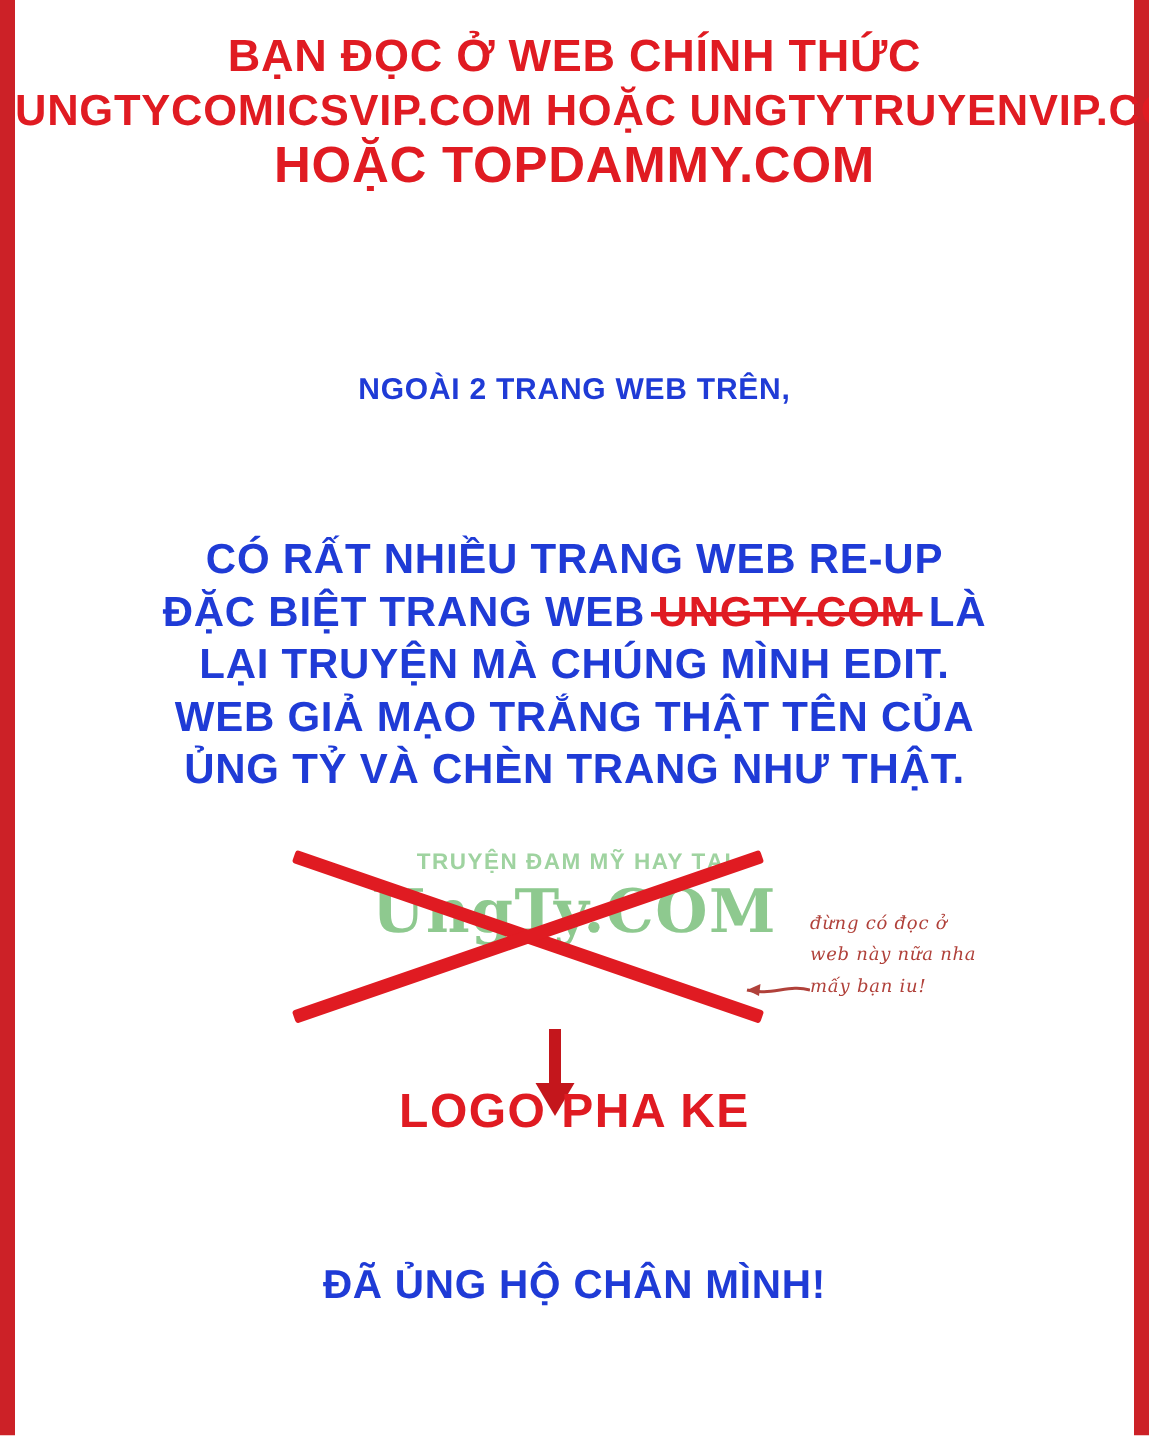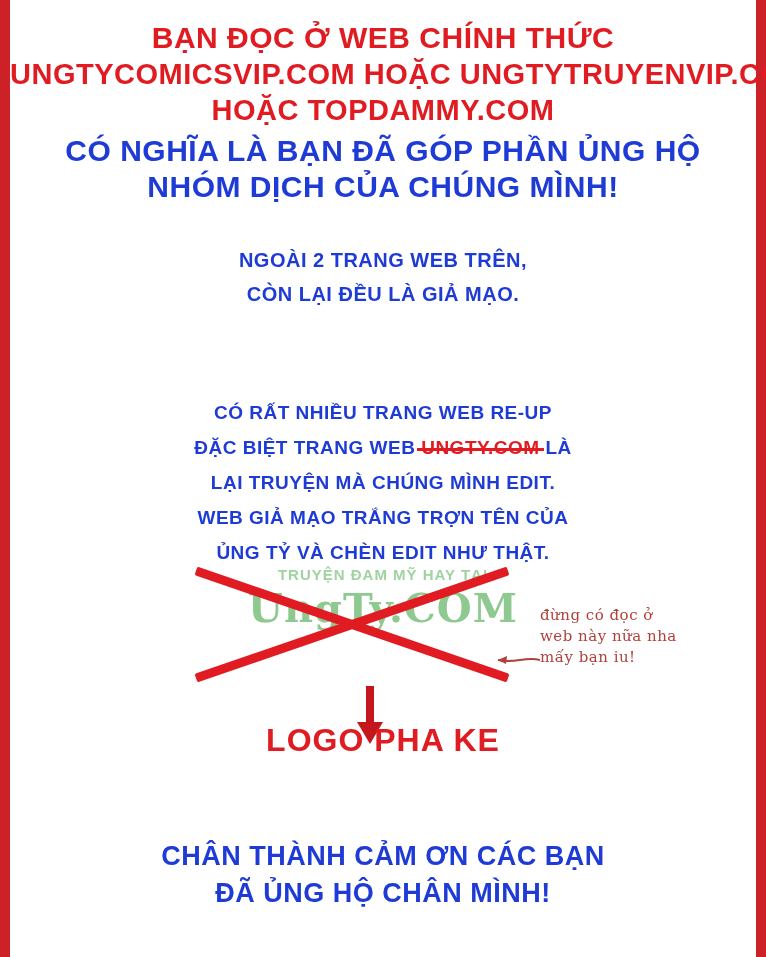--- a/index.html
+++ b/index.html
@@ -45,21 +45,21 @@
   
   .headline {
     top: 20px;
     color: #e01b22;
     font-size: 31px;
     font-weight: bold;
     line-height: 36px;
   }
   .headline .l1 { font-size: 30px; }
   .headline .l2 { font-size: 29px; }
-  .headline .l3 { font-size: 29px; }
+  .headline .l3 { font-size: 34px; }
 
   
   .headline-blue {
     top: 133px;
     color: #1f3bd6;
     font-size: 30px;
     font-weight: bold;
     line-height: 36px;
   }
 
@@ -69,24 +69,23 @@
     color: #1f3bd6;
     font-size: 20px;
     font-weight: bold;
     line-height: 34px;
   }
 
   
   .para2 {
     top: 355px;
     color: #1f3bd6;
-    font-size: 19px;
+    font-size: 28px;
     font-weight: bold;
     line-height: 35px;
-    margin-top: 40px;
   }
   .strike-red {
     color: #e01b22;
     position: relative;
     display: inline-block;
   }
   .strike-red::after {
     content: "";
     position: absolute;
     left: -4px;
@@ -148,23 +147,24 @@
     transform-origin: center;
   }
 
   
   .note {
     position: absolute;
     left: 540px;
     top: 605px;
     width: 180px;
     color: #b0413a;
-    font-size: 15px;
+    font-size: 12px;
     line-height: 21px;
     font-family: "DejaVu Serif", serif;
+    font-style: italic;
     text-align: left;
   }
   .note-arrow {
     position: absolute;
     left: 496px;
     top: 654px;
     width: 44px;
     height: 12px;
   }
 
@@ -205,36 +205,31 @@
 
   <div class="edge edge-left"></div>
   <div class="edge edge-right"></div>
 
   <div class="block headline">
     <span class="line l1">BẠN ĐỌC Ở WEB CHÍNH THỨC</span>
     <span class="line l2">UNGTYCOMICSVIP.COM HOẶC UNGTYTRUYENVIP.COM</span>
     <span class="line l3">HOẶC TOPDAMMY.COM</span>
   </div>
 
-  <div class="block headline-blue">
-    <span class="line">CÓ NGHĨA LÀ BẠN ĐÃ GÓP PHẦN ỦNG HỘ</span>
-    <span class="line">NHÓM DỊCH CỦA CHÚNG MÌNH!</span>
-  </div>
 
   <div class="block para1">
     <span class="line">NGOÀI 2 TRANG WEB TRÊN,</span>
-    <span class="line">CÒN LẠI ĐỀU LÀ GIẢ MẠO.</span>
   </div>
 
   <div class="block para2">
     <span class="line">CÓ RẤT NHIỀU TRANG WEB RE-UP</span>
     <span class="line"><span>ĐẶC BIỆT TRANG WEB </span><span class="strike-red">UNGTY.COM</span><span> LÀ</span></span>
     <span class="line">LẠI TRUYỆN MÀ CHÚNG MÌNH EDIT.</span>
-    <span class="line">WEB GIẢ MẠO TRẮNG TRỢN TÊN CỦA</span>
-    <span class="line">ỦNG TỶ VÀ CHÈN EDIT NHƯ THẬT.</span>
+    <span class="line">WEB GIẢ MẠO TRẮNG THẬT TÊN CỦA</span>
+    <span class="line">ỦNG TỶ VÀ CHÈN TRANG NHƯ THẬT.</span>
   </div>
 
   <div class="fake-logo-wrap">
     <div class="fake-logo-top">TRUYỆN ĐAM MỸ HAY TẠI</div>
     <div class="fake-logo-main">UngTy.COM</div>
   </div>
 
   <div class="cross cross-a"></div>
   <div class="cross cross-b"></div>
 
@@ -250,17 +245,16 @@
   </div>
 
   <svg class="down-arrow" viewBox="0 0 30 58">
     <rect x="11" y="0" width="8" height="40" fill="#c4161c"></rect>
     <path d="M2 36 L28 36 L15 58 Z" fill="#c4161c"></path>
   </svg>
 
   <div class="logo-fake-label">LOGO PHA KE</div>
 
   <div class="block thanks">
-    <span class="line">CHÂN THÀNH CẢM ƠN CÁC BẠN</span>
     <span class="line">ĐÃ ỦNG HỘ CHÂN MÌNH!</span>
   </div>
 
 </div>
 
 </body></html>

